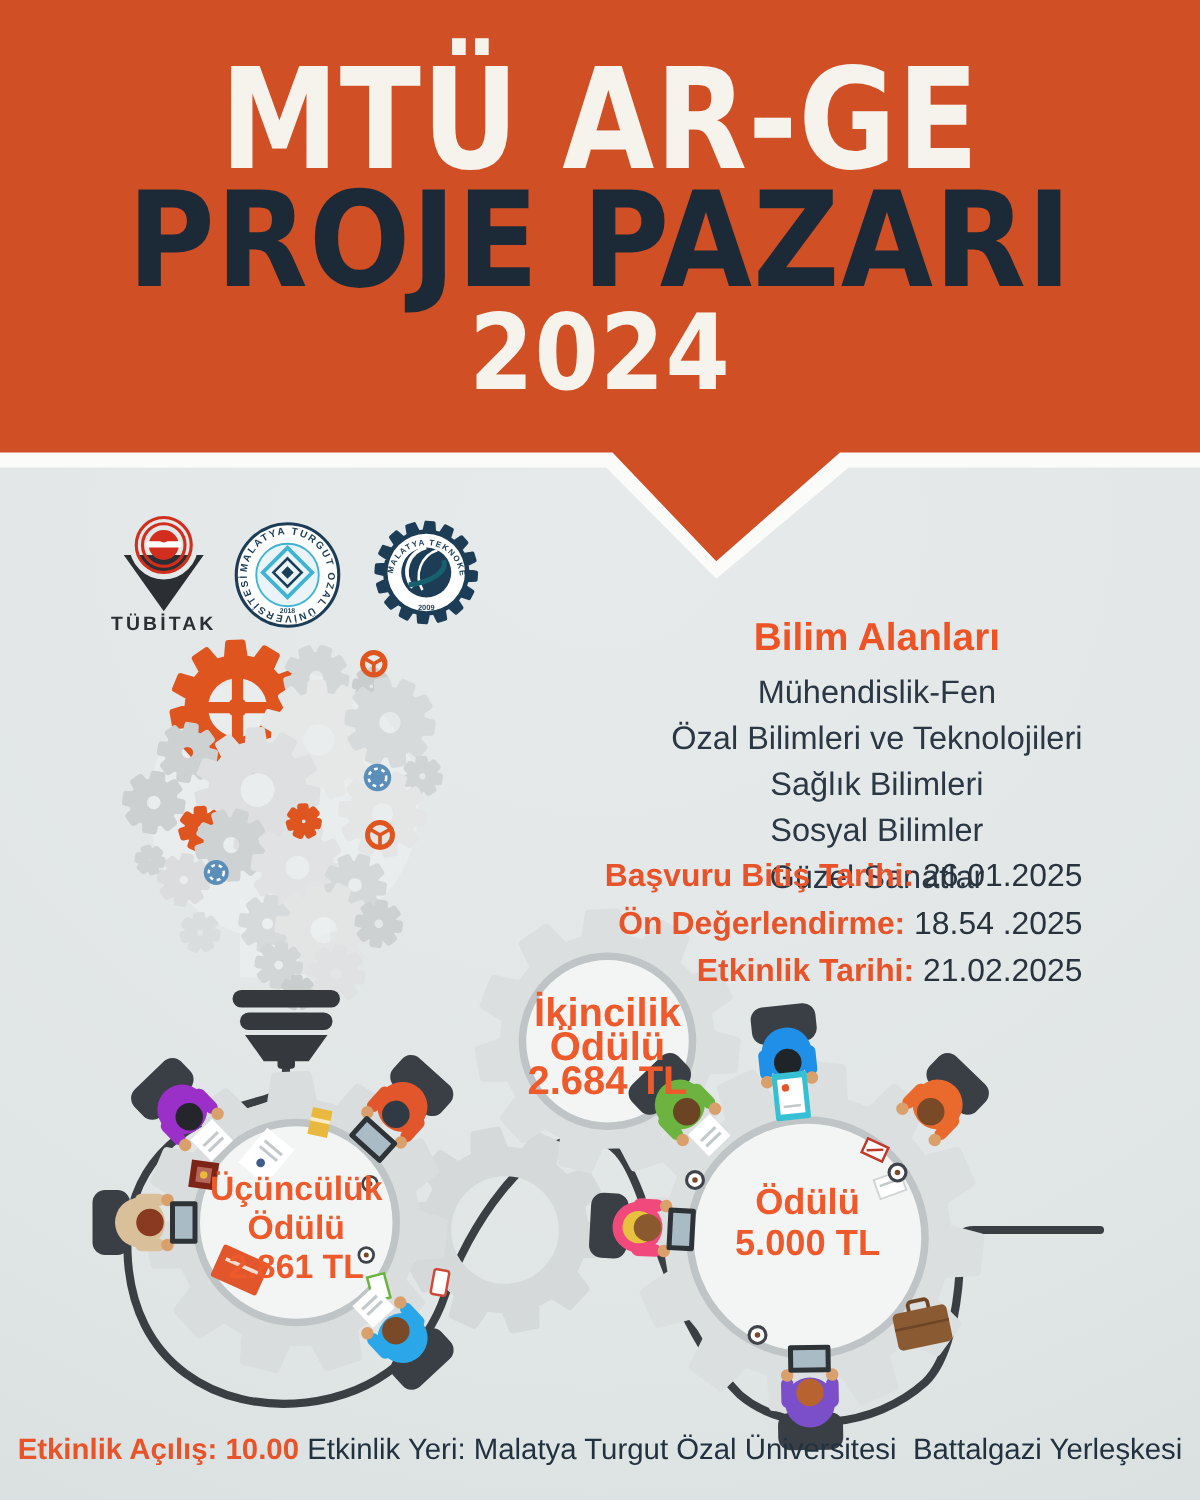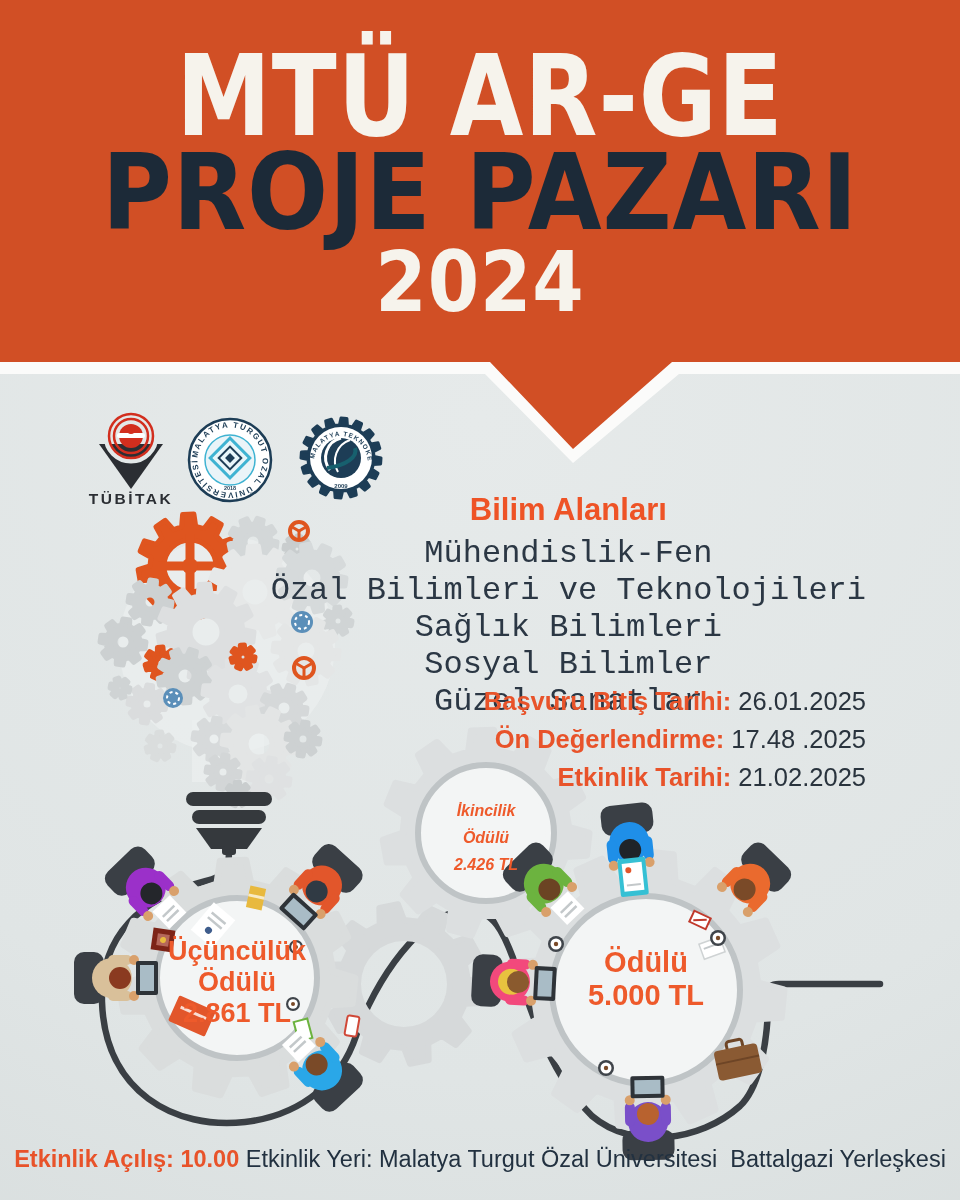--- a/index.html
+++ b/index.html
@@ -12,29 +12,29 @@
   .hdr-orange{position:absolute;top:0;left:0;width:960px;height:480px;background:#d14f25;
     clip-path:polygon(0 0,960px 0,960px 362px,672px 362px,573px 449px,490px 362px,0 362px);}
   .title{position:absolute;width:100%;text-align:center;font-weight:700;line-height:1;
     font-family:"DejaVu Sans","Liberation Sans",sans-serif;letter-spacing:1px;}
   .t1{top:40px;font-size:112px;color:#f6f3ec;transform:scaleX(.85);}
   .t2{top:140px;font-size:106px;color:#1c2a38;transform:scaleX(.9);}
   .t3{top:240px;font-size:84px;color:#f6f3ec;transform:scaleX(.88);}
   
   .fields{position:absolute;right:94px;top:492px;text-align:center;}
   .fields .hd{font-size:31px;font-weight:700;color:#ee5326;margin-bottom:7px;}
-  .fields .it{font-size:32px;line-height:37px;color:#2b3744;font-family:Liberation Mono, monospace;}
+  .fields .it{font-size:26px;line-height:37px;color:#2b3744;}
   .sched{position:absolute;right:94px;top:682px;text-align:right;font-size:25.5px;line-height:38px;}
   .sched b{color:#e8532a;}
   .sched span{color:#29333d;white-space:pre;}
   
   .prize{position:absolute;text-align:center;color:#ee5a2b;font-weight:700;}
   .prize span{display:block;}
   .pz3{left:127px;top:936px;width:220px;font-size:27px;line-height:31px;}
-  .pz2{left:386px;top:797px;width:200px;font-size:16px;line-height:27px;font-style:italic;}
+  .pz2{left:386px;top:797px;width:200px;font-size:32px;line-height:27px;}
   .pz1{left:526px;top:946px;width:240px;font-size:29px;line-height:33px;}
   
   .footer{position:absolute;top:1146px;width:100%;text-align:center;font-size:23.5px;}
   .footer .open{color:#e8532a;font-weight:700;white-space:pre;}
   .footer .venue{color:#223140;white-space:pre;}
   svg.illu{position:absolute;inset:0;pointer-events:none;}
 </style>
 </head>
 <body>
 
@@ -347,33 +347,33 @@
     <div class="hd">Bilim Alanları</div>
     <div class="it">Mühendislik-Fen</div>
     <div class="it">Özal Bilimleri ve Teknolojileri</div>
     <div class="it">Sağlık Bilimleri</div>
     <div class="it">Sosyal Bilimler</div>
     <div class="it">Güzel Sanatlar</div>
   </div>
 
   <div class="sched">
     <div><b>Başvuru Bitiş Tarihi:</b><span> 26.01.2025</span></div>
-    <div><b>Ön Değerlendirme:</b><span> 17.48 .2025</span></div>
+    <div><b>Ön Değerlendirme:</b><span> 18.54 .2025</span></div>
     <div><b>Etkinlik Tarihi:</b><span> 21.02.2025</span></div>
   </div>
 
   <div class="prize pz3">
     <span>Üçüncülük</span>
     <span>Ödülü</span>
     <span>2.861 TL</span>
   </div>
   <div class="prize pz2">
     <span>İkincilik</span>
     <span>Ödülü</span>
-    <span>2.426 TL</span>
+    <span>2.684 TL</span>
   </div>
   <div class="prize pz1">
     <span>Ödülü</span>
     <span>5.000 TL</span>
   </div>
 
   <div class="footer">
     <span class="open">Etkinlik Açılış: 10.00 </span><span class="venue">Etkinlik Yeri: Malatya Turgut Özal Üniversitesi  Battalgazi Yerleşkesi</span>
   </div>
 </div>

